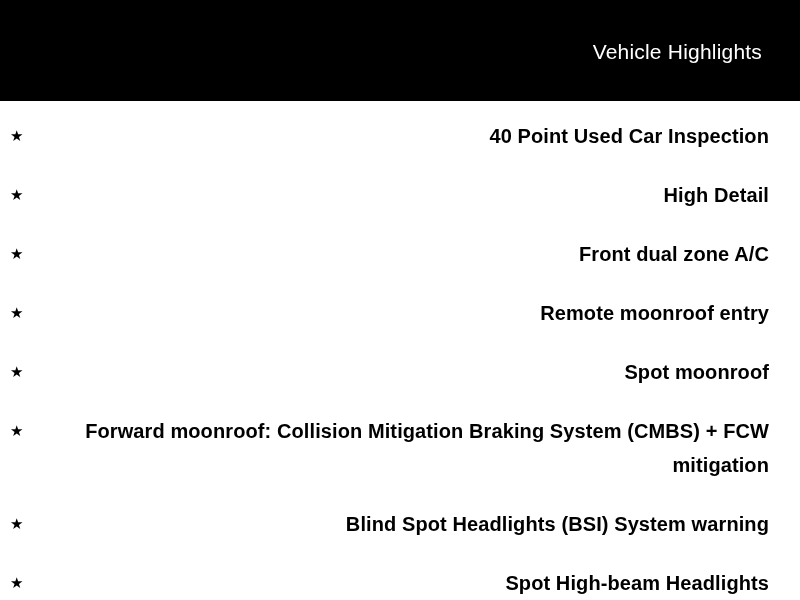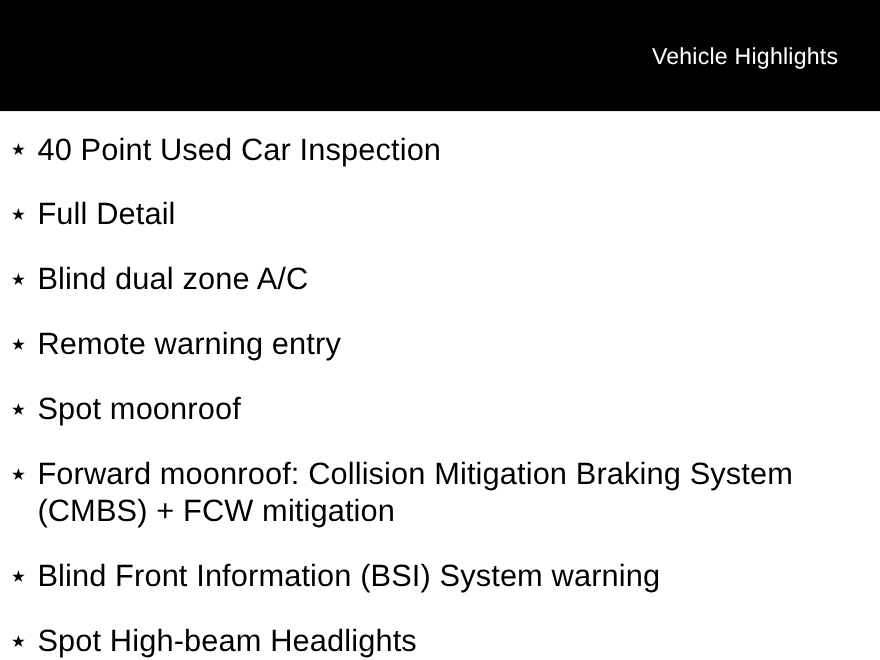--- a/index.html
+++ b/index.html
@@ -72,72 +72,73 @@
     color: #000000;
     font-size: 15px;
     line-height: 34px;
     text-align: left;
     font-family: "DejaVu Sans", sans-serif;
   }
 
   .highlight-text {
     flex: 1 1 auto;
     color: #000000;
-    font-size: 28px;
-    font-weight: 400;
+    font-size: 20px;
+    font-weight: 700;
     line-height: 34px;
     letter-spacing: 0.1px;
     max-width: 735px;
     word-wrap: break-word;
+    text-align: right;
   }
 </style>
 </head>
 <body>
 
 <div class="page">
 
   <div class="header-band">
     <div class="header-title">Vehicle Highlights</div>
   </div>
 
   <ul class="highlights-list">
 
     <li class="highlight-item">
       <span class="star-icon">★</span>
       <span class="highlight-text">40 Point Used Car Inspection</span>
     </li>
 
     <li class="highlight-item">
       <span class="star-icon">★</span>
-      <span class="highlight-text">Full Detail</span>
+      <span class="highlight-text">High Detail</span>
     </li>
 
     <li class="highlight-item">
       <span class="star-icon">★</span>
-      <span class="highlight-text">Blind dual zone A/C</span>
+      <span class="highlight-text">Front dual zone A/C</span>
     </li>
 
     <li class="highlight-item">
       <span class="star-icon">★</span>
-      <span class="highlight-text">Remote warning entry</span>
+      <span class="highlight-text">Remote moonroof entry</span>
     </li>
 
     <li class="highlight-item">
       <span class="star-icon">★</span>
       <span class="highlight-text">Spot moonroof</span>
     </li>
 
     <li class="highlight-item">
       <span class="star-icon">★</span>
       <span class="highlight-text">Forward moonroof: Collision Mitigation Braking System (CMBS) + FCW mitigation</span>
     </li>
 
     <li class="highlight-item">
       <span class="star-icon">★</span>
-      <span class="highlight-text">Blind Front Information (BSI) System warning</span>
+      <span class="highlight-text">Blind Spot Headlights (BSI) System warning</span>
     </li>
 
     <li class="highlight-item">
       <span class="star-icon">★</span>
       <span class="highlight-text">Spot High-beam Headlights</span>
     </li>
 
   </ul>
 </div>
 

